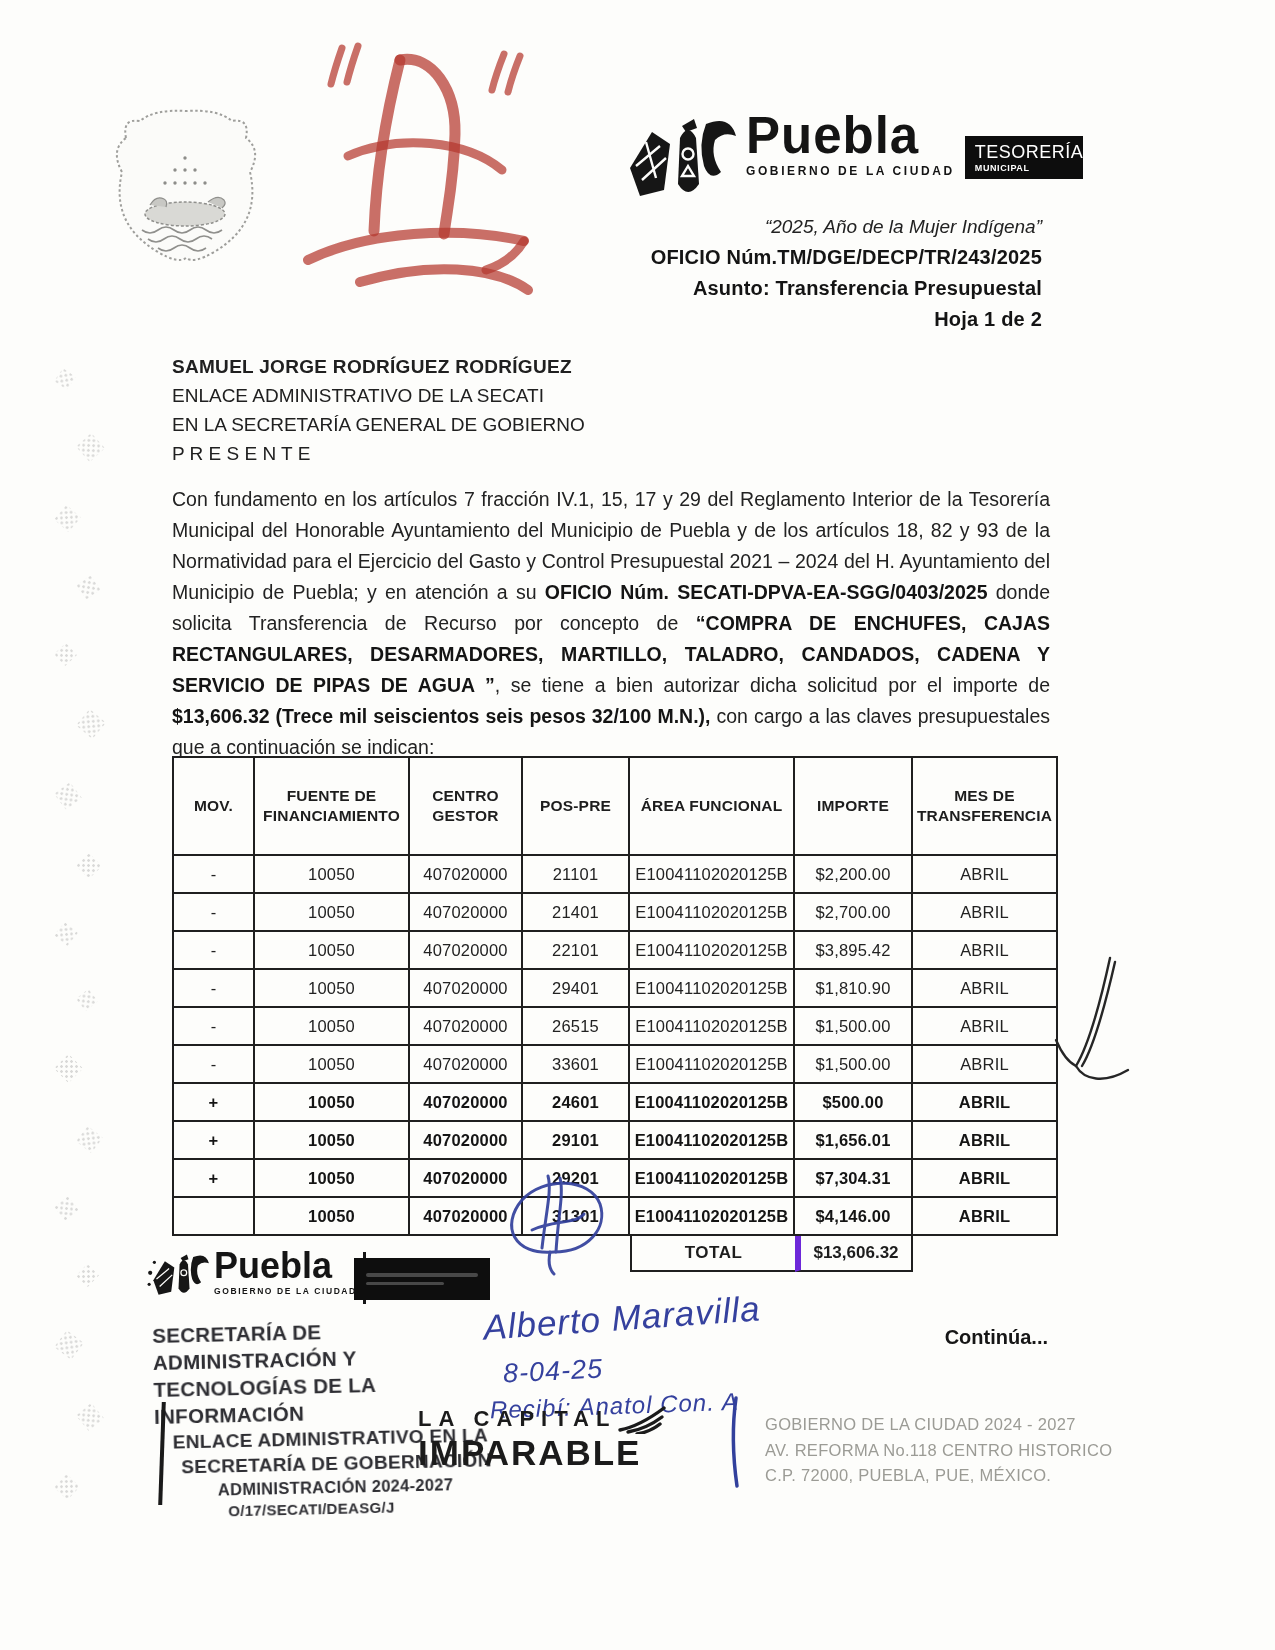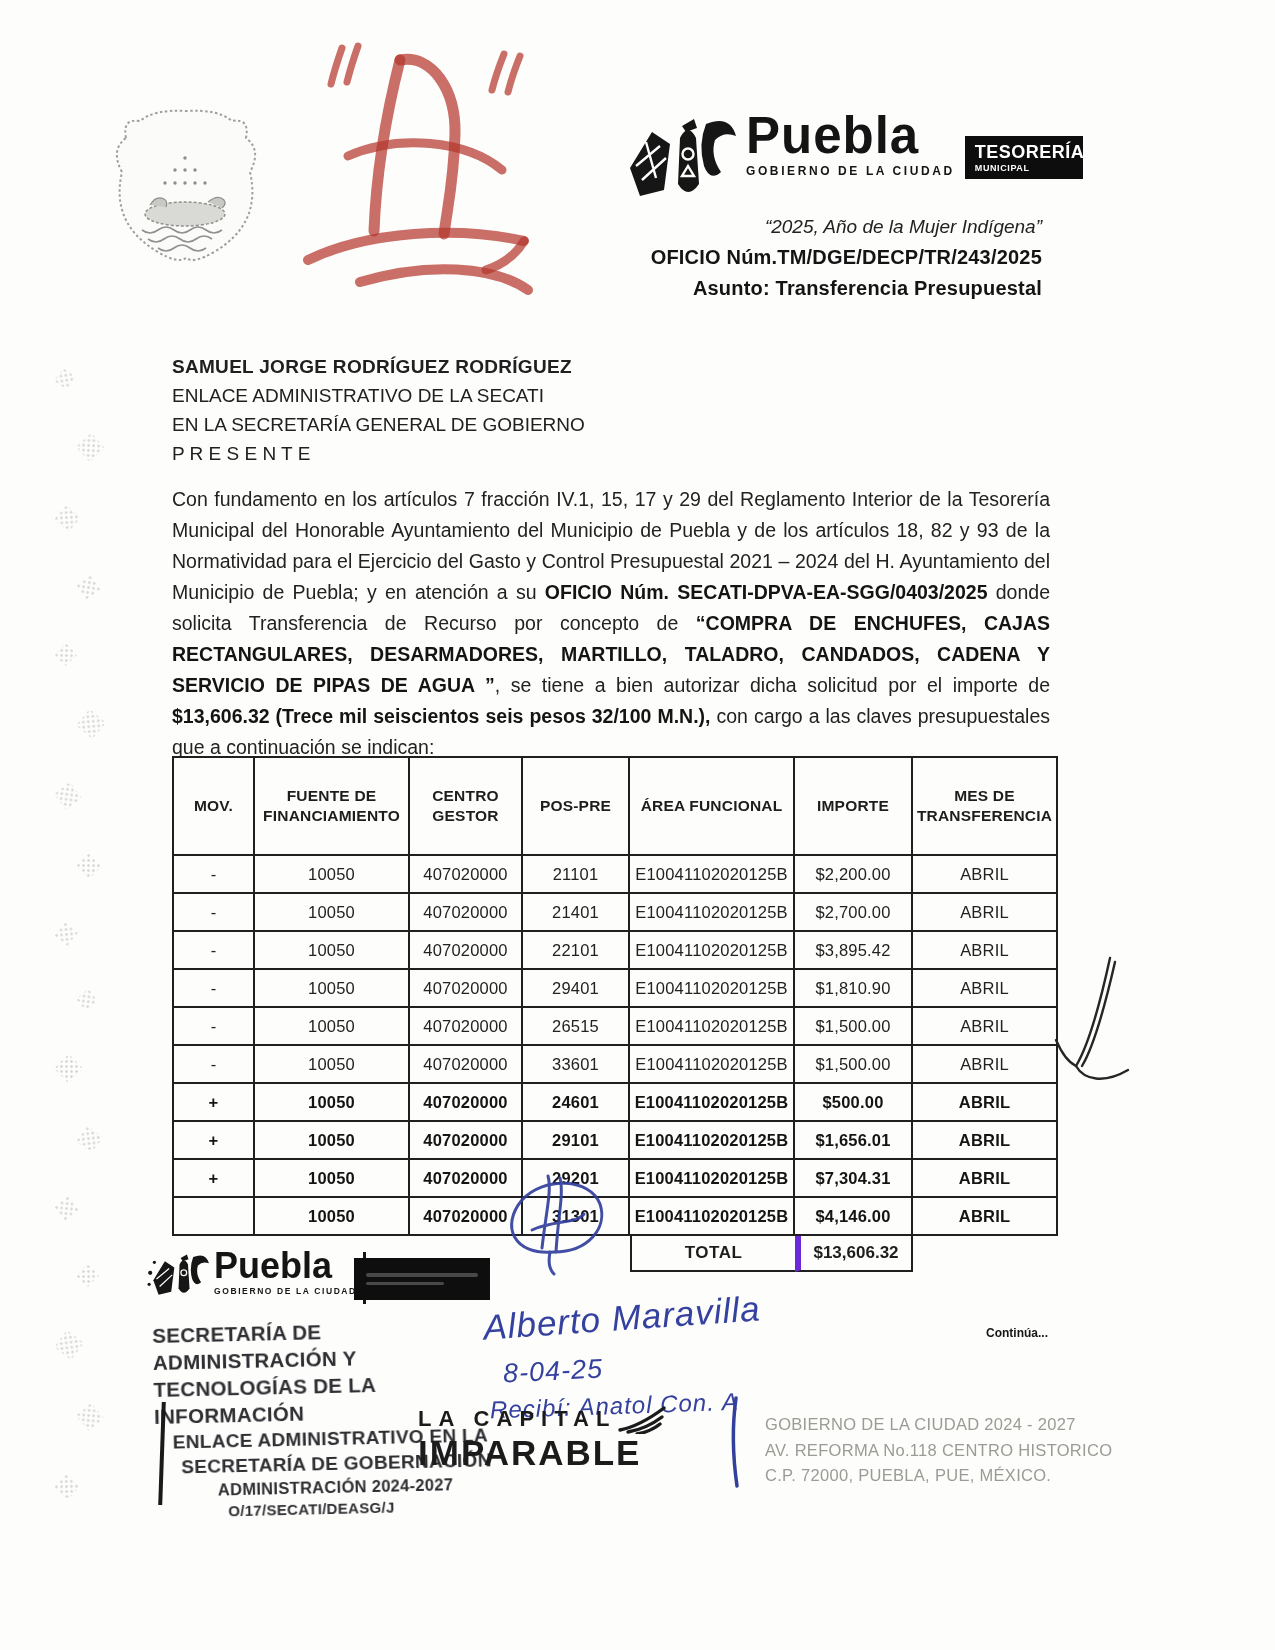--- a/index.html
+++ b/index.html
@@ -19,21 +19,21 @@
   }
   
   .shield{position:absolute;left:112px;top:106px;}
   .red-a{position:absolute;left:298px;top:28px;filter:blur(.4px);}
   .logo-block{position:absolute;left:616px;top:110px;display:flex;align-items:flex-start;}
   .logo-icon{margin-top:4px;}
   .wordmark-col{margin-left:8px;}
   .wordmark{font-size:51px;font-weight:800;letter-spacing:1px;color:#141414;line-height:1;}
   .wordmark-sub{font-size:12px;font-weight:700;letter-spacing:2.6px;color:#141414;margin-top:3px;}
   .dept-box{margin-left:10px;margin-top:26px;background:#0d0d0d;color:#fff;padding:7px 10px 6px 10px;width:118px;}
-  .dept-box .l1{font-size:18px;font-weight:700;letter-spacing:.5px;line-height:1;}
+  .dept-box .l1{font-size:18px;font-weight:400;letter-spacing:.5px;line-height:1;}
   .dept-box .l2{font-size:9px;font-weight:700;letter-spacing:.6px;margin-top:2px;}
   .head-right{position:absolute;left:560px;top:216px;width:482px;text-align:right;}
   .motto{font-style:italic;font-size:19px;font-weight:500;color:#222;}
   .oficio,.asunto,.hoja{font-size:20px;font-weight:800;color:#141414;margin-top:8px;letter-spacing:.2px;text-align:right;}
   
   .recipient{position:absolute;left:172px;top:352px;font-size:19px;line-height:29px;color:#202020;}
   .recipient .name{font-weight:800;letter-spacing:.3px;}
   
   .body-par{position:absolute;left:172px;top:484px;width:878px;font-size:19.5px;line-height:31px;
     text-align:justify;color:#222;}
@@ -76,21 +76,21 @@
   .stamp-bracket{position:absolute;left:160px;top:1402px;width:3.5px;height:103px;background:#1a1a1a;transform:rotate(2deg);}
   .hand{position:absolute;color:#35419e;font-style:italic;letter-spacing:1px;}
   .hand.name{left:483px;top:1298px;font-size:35px;transform:rotate(-4deg);}
   .hand.date{left:503px;top:1356px;font-size:27px;transform:rotate(-3deg);}
   .hand.recv{left:490px;top:1392px;font-size:24px;transform:rotate(-2deg);}
   .hand-stroke{position:absolute;left:728px;top:1396px;}
   .capital{position:absolute;left:418px;top:1404px;color:#1b1b1b;}
   .capital .top{font-size:22px;font-weight:800;letter-spacing:7px;display:flex;align-items:center;}
   .capital .top svg{margin-left:2px;}
   .capital .bottom{font-size:35px;font-weight:800;letter-spacing:2px;line-height:1;margin-top:1px;}
-  .continua{position:absolute;left:760px;top:1326px;width:288px;text-align:right;font-size:12px;font-weight:800;color:#161616;}
+  .continua{position:absolute;left:760px;top:1326px;width:288px;text-align:right;font-size:20px;font-weight:800;color:#161616;}
   .footer{position:absolute;left:765px;top:1412px;font-size:16.5px;line-height:25.5px;color:#9b9b95;letter-spacing:.3px;}
 </style>
 </head>
 <body>
 
 <div class="page">
 
   <div class="left-watermark">
       <span class="wm-blob" style="transform: translateX(2px) rotate(-10deg); height: 22px; width: 22px;"></span>
       <span class="wm-blob" style="transform: translateX(24px) rotate(3deg); height: 29px; width: 29px;"></span>
@@ -170,20 +170,21 @@
     <div class="dept-box">
       <div class="l1">TESORERÍA</div>
       <div class="l2">MUNICIPAL</div>
     </div>
   </div>
 
   <div class="head-right">
     <div class="motto">“2025, Año de la Mujer Indígena”</div>
     <div class="oficio">OFICIO Núm.TM/DGE/DECP/TR/243/2025</div>
     <div class="asunto">Asunto: Transferencia Presupuestal</div>
+    <div class="hoja">Hoja 1 de 2</div>
   </div>
 
   <div class="recipient">
     <div class="name">SAMUEL JORGE RODRÍGUEZ RODRÍGUEZ</div>
     <div>ENLACE ADMINISTRATIVO DE LA SECATI</div>
     <div>EN LA SECRETARÍA GENERAL DE GOBIERNO</div>
     <div>P R E S E N T E</div>
   </div>
 
   <div class="body-par"><span>Con fundamento en los artículos 7 fracción IV.1, 15, 17 y 29 del Reglamento Interior de la Tesorería Municipal del Honorable Ayuntamiento del Municipio de Puebla y de los artículos 18, 82 y 93 de la Normatividad para el Ejercicio del Gasto y Control Presupuestal 2021 – 2024 del H. Ayuntamiento del Municipio de Puebla; y en atención a su </span><span class="b">OFICIO Núm. SECATI-DPVA-EA-SGG/0403/2025</span><span> donde solicita Transferencia de Recurso por concepto de </span><span class="b">“COMPRA DE ENCHUFES, CAJAS RECTANGULARES, DESARMADORES, MARTILLO, TALADRO, CANDADOS, CADENA Y SERVICIO DE PIPAS DE AGUA ”</span><span>, se tiene a bien autorizar dicha solicitud por el importe de </span><span class="b">$13,606.32 (Trece mil seiscientos seis pesos 32/100 M.N.),</span><span> con cargo a las claves presupuestales que a continuación se indican:</span></div>

